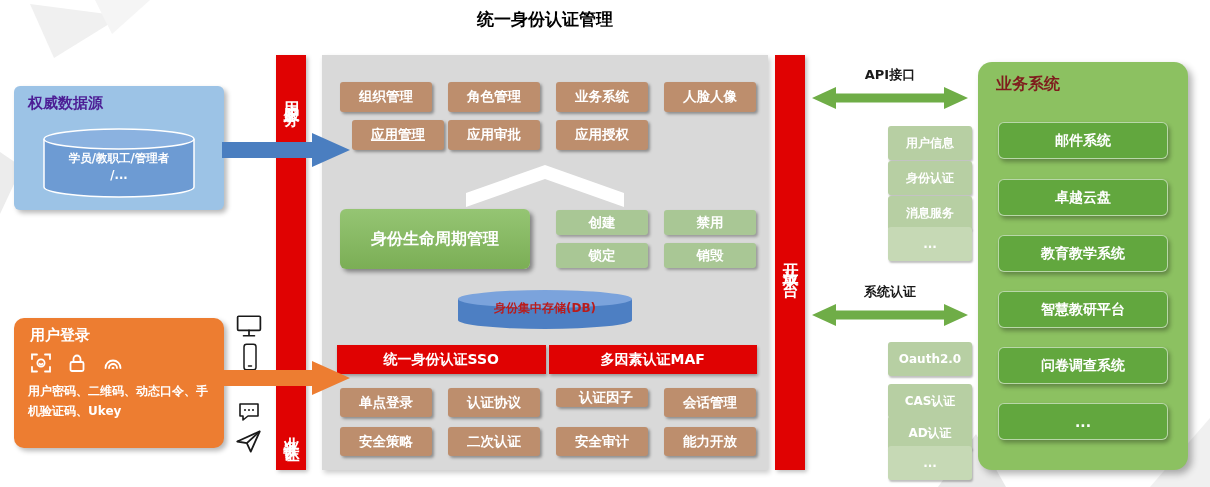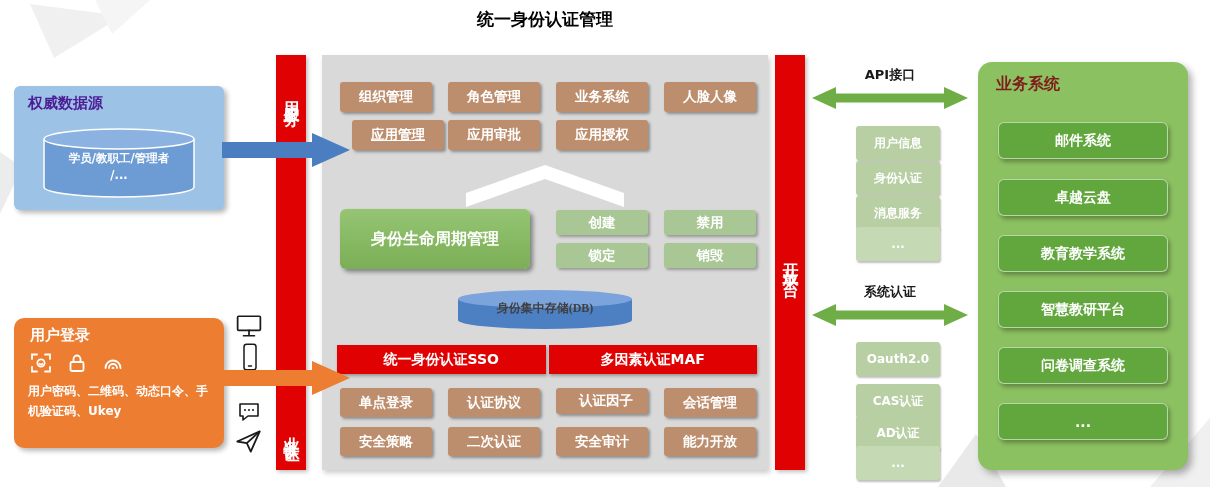--- a/index.html
+++ b/index.html
@@ -26,25 +26,25 @@
          font-size:16px;letter-spacing:3px;}
   .gray-panel{position:absolute;left:322px;top:55px;width:446px;height:415px;background:#d9d9d9;
               box-shadow:2px 3px 5px rgba(0,0,0,.2);}
   .btn{position:absolute;display:flex;align-items:center;justify-content:center;color:#fff;
        font-weight:bold;box-sizing:border-box;text-align:center;}
   .btn-tan{width:92px;height:30px;background:#bd8e6d;border-radius:3px;font-size:13.5px;
            box-shadow:2px 2px 3px rgba(0,0,0,.35);}
   .btn-lg{width:92px;height:25px;background:#a9c795;border-radius:3px;font-size:13.5px;
           box-shadow:2px 2px 3px rgba(0,0,0,.3);}
   .btn-pale{width:84px;height:34px;background:#b7cfa3;border-radius:3px;font-size:12px;
-            box-shadow:1px 2px 2px rgba(0,0,0,.25);}
+            box-shadow:1px 2px 2px rgba(0,0,0,.25);margin-left:32px;}
   .lifecycle{left:340px;top:209px;width:190px;height:60px;border-radius:6px;font-size:16px;
              background:linear-gradient(#95c573,#7bae55);box-shadow:3px 3px 4px rgba(0,0,0,.4);}
-  .db-text{position:absolute;left:457px;top:300px;width:176px;text-align:center;color:#404040;
-           font-size:12px;font-weight:bold;font-family:Liberation Serif, serif;}
+  .db-text{position:absolute;left:457px;top:300px;width:176px;text-align:center;color:#b91c1c;
+           font-size:12px;font-weight:bold;}
   .sso-hdr{position:absolute;left:337px;top:345px;width:420px;height:29px;display:flex;gap:3px;}
   .hdr-half{flex:1;background:#e00202;display:flex;align-items:center;justify-content:center;
             color:#fff;font-weight:bold;font-size:14px;box-shadow:1px 2px 3px rgba(0,0,0,.3);}
   .side-label{position:absolute;width:156px;text-align:center;font-size:13px;font-weight:bold;color:#1a1a1a;}
   .biz-panel{left:978px;top:62px;width:210px;height:408px;background:#8cc161;border-radius:14px;
              box-shadow:4px 4px 7px rgba(0,0,0,.3);}
   .biz-title{position:absolute;left:18px;top:12px;font-size:16px;font-weight:bold;color:#7f1d1d;}
   .btn-biz{left:20px;width:170px;height:37px;background:#62a73e;border:1px solid rgba(255,255,255,.55);
            border-radius:6px;font-size:14px;box-shadow:2px 3px 4px rgba(0,0,0,.3);}
   svg{display:block;}
@@ -166,21 +166,21 @@
   </svg>
   <div class="db-text">身份集中存储(DB)</div>
 
   <div class="sso-hdr">
     <div class="hdr-half">统一身份认证SSO</div>
     <div class="hdr-half">多因素认证MAF</div>
   </div>
 
   <div class="btn btn-tan" style="left:340px;top:388px;height:29px;">单点登录</div>
   <div class="btn btn-tan" style="left:448px;top:388px;height:29px;">认证协议</div>
-  <div class="btn btn-tan" style="left:556px;top:388px;height:26px;padding-left:8px;">认证因子</div>
+  <div class="btn btn-tan" style="left:556px;top:388px;height:19px;padding-left:8px;">认证因子</div>
   <div class="btn btn-tan" style="left:664px;top:388px;height:29px;">会话管理</div>
 
   <div class="btn btn-tan" style="left:340px;top:427px;height:29px;">安全策略</div>
   <div class="btn btn-tan" style="left:448px;top:427px;height:29px;">二次认证</div>
   <div class="btn btn-tan" style="left:556px;top:427px;height:29px;">安全审计</div>
   <div class="btn btn-tan" style="left:664px;top:427px;height:29px;">能力开放</div>
 
   <div class="vbar" style="left:775px;justify-content:center;">
     <div class="vtext" style="letter-spacing:6px;">开放平台</div>
   </div>

